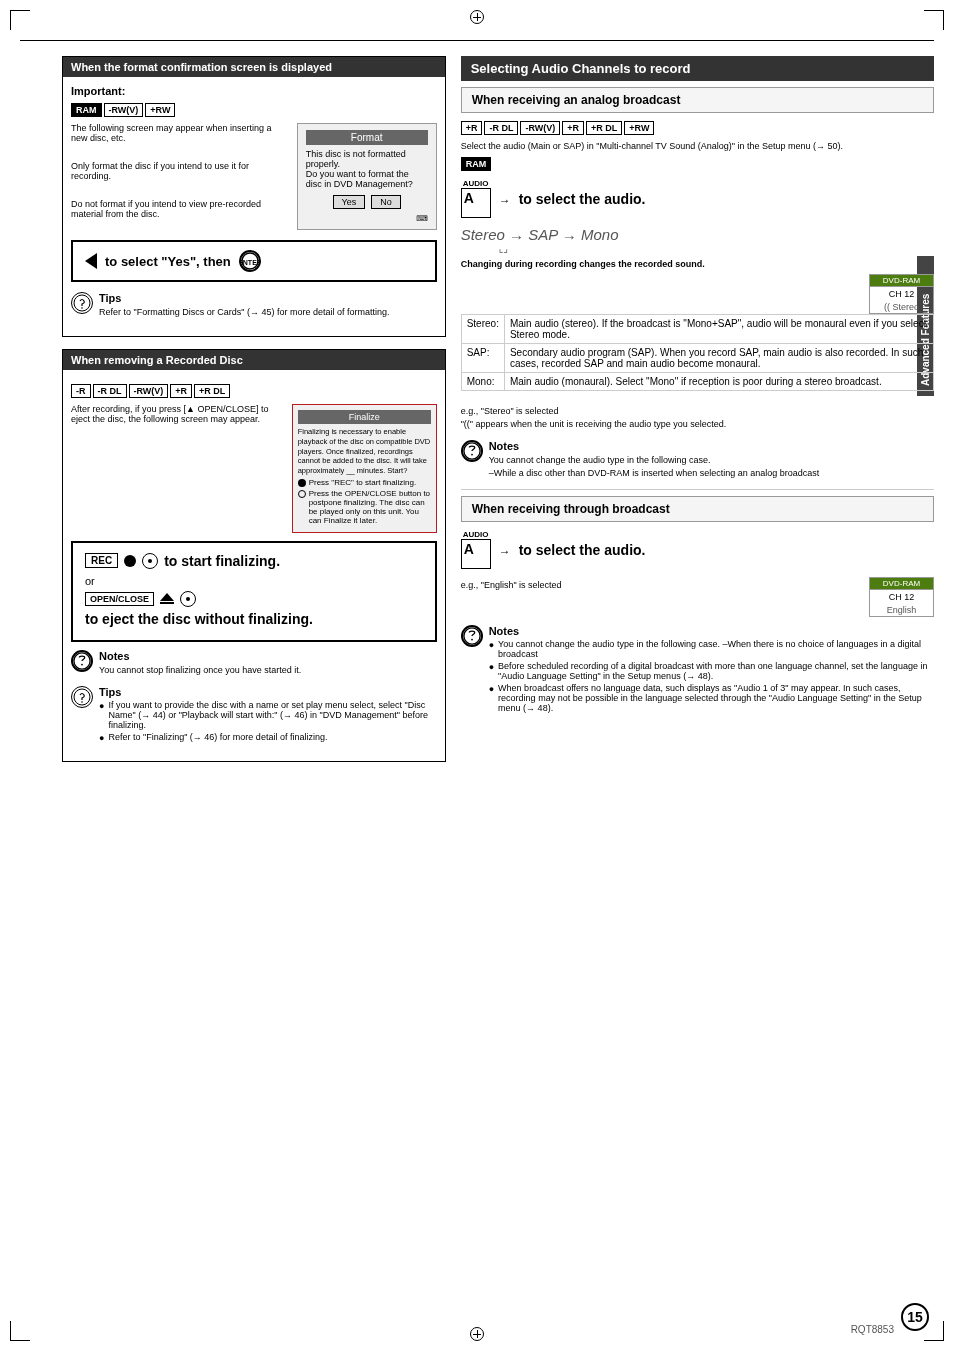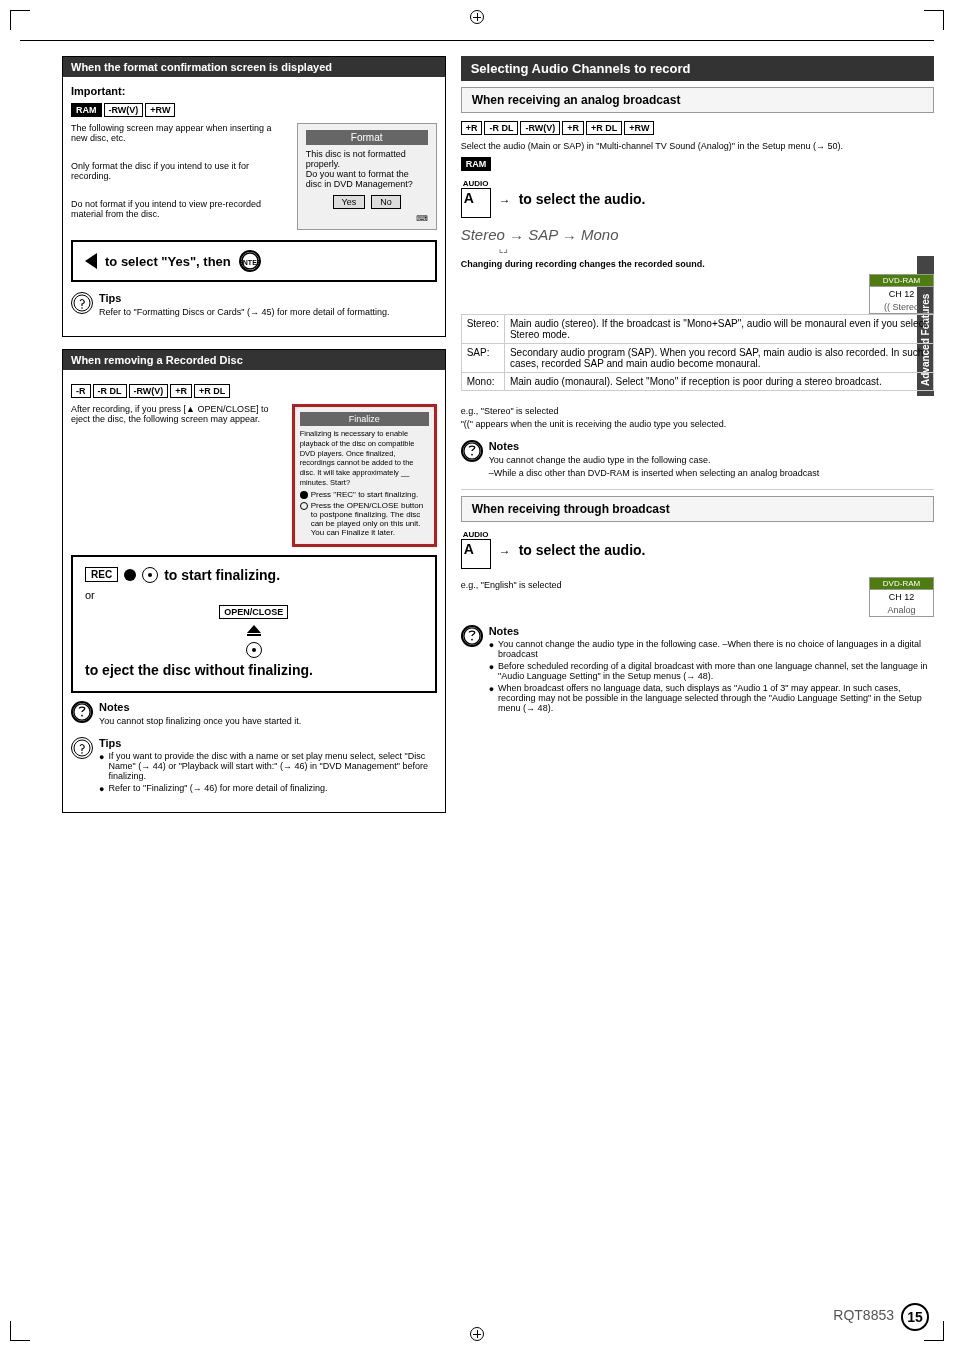--- a/index.html
+++ b/index.html
@@ -234,21 +234,21 @@
       font-size: 10px;
       font-weight: bold;
     }
     .notes-title {
       font-weight: bold;
       font-size: 11px;
     }
 
     
     .finalize-dialog {
-      border: 3px solid #b91c1c;
+      border: 1px solid #b91c1c;
       background: #f0f0f0;
       padding: 5px;
       width: 145px;
       float: right;
       margin-left: 8px;
       font-size: 8px;
     }
     .finalize-dialog-title {
       background: #666;
       color: #fff;
@@ -309,21 +309,20 @@
       display: inline-block;
     }
     .or-line {
       font-size: 11px;
       margin: 4px 0;
     }
     .open-close-line {
       display: flex;
       align-items: center;
       gap: 6px;
-      flex-direction: column;
     }
     .open-close-badge {
       border: 1px solid #000;
       padding: 1px 4px;
       font-size: 9px;
       font-weight: bold;
     }
     .eject-symbol {
       display: inline-flex;
       flex-direction: column;
@@ -467,23 +466,23 @@
       width: 28px;
       height: 28px;
       display: flex;
       align-items: center;
       justify-content: center;
       font-weight: bold;
       font-size: 14px;
     }
     .model-number {
       position: absolute;
-      bottom: 28px;
+      bottom: 16px;
       right: 60px;
-      font-size: 14px;
+      font-size: 10px;
       color: #555;
     }
 
     
     .sep-line {
       border-top: 1px solid #ccc;
       margin: 6px 0;
     }
 
     .small-text { font-size: 9px; }
@@ -792,21 +791,21 @@
         <span class="audio-select-text">to select the audio.</span>
       </div>
 
       <div style="display:flex; align-items:flex-start; gap:15px; margin: 8px 0;">
         <div style="flex:1;">
           <p class="small-text">e.g., "English" is selected</p>
         </div>
         <div class="dvdram-indicator" style="float:none; width:65px;">
           <div class="dvdram-header">DVD-RAM</div>
           <div class="dvdram-ch">CH 12</div>
-          <div class="dvdram-stereo">Analog</div>
+          <div class="dvdram-stereo">English</div>
         </div>
       </div>
 
       <div class="notes-box">
         <div class="notes-icon">
           <svg width="20" height="20" viewBox="0 0 20 20">
             <circle cx="10" cy="10" r="9" stroke="#000" stroke-width="1.5" fill="none"></circle>
             <path d="M7 6 C7 4 13 4 13 6 C13 8 10 8.5 10 10" stroke="#000" fill="none" stroke-width="1.5"></path>
             <circle cx="10" cy="14" r="1" fill="#000"></circle>
           </svg>

